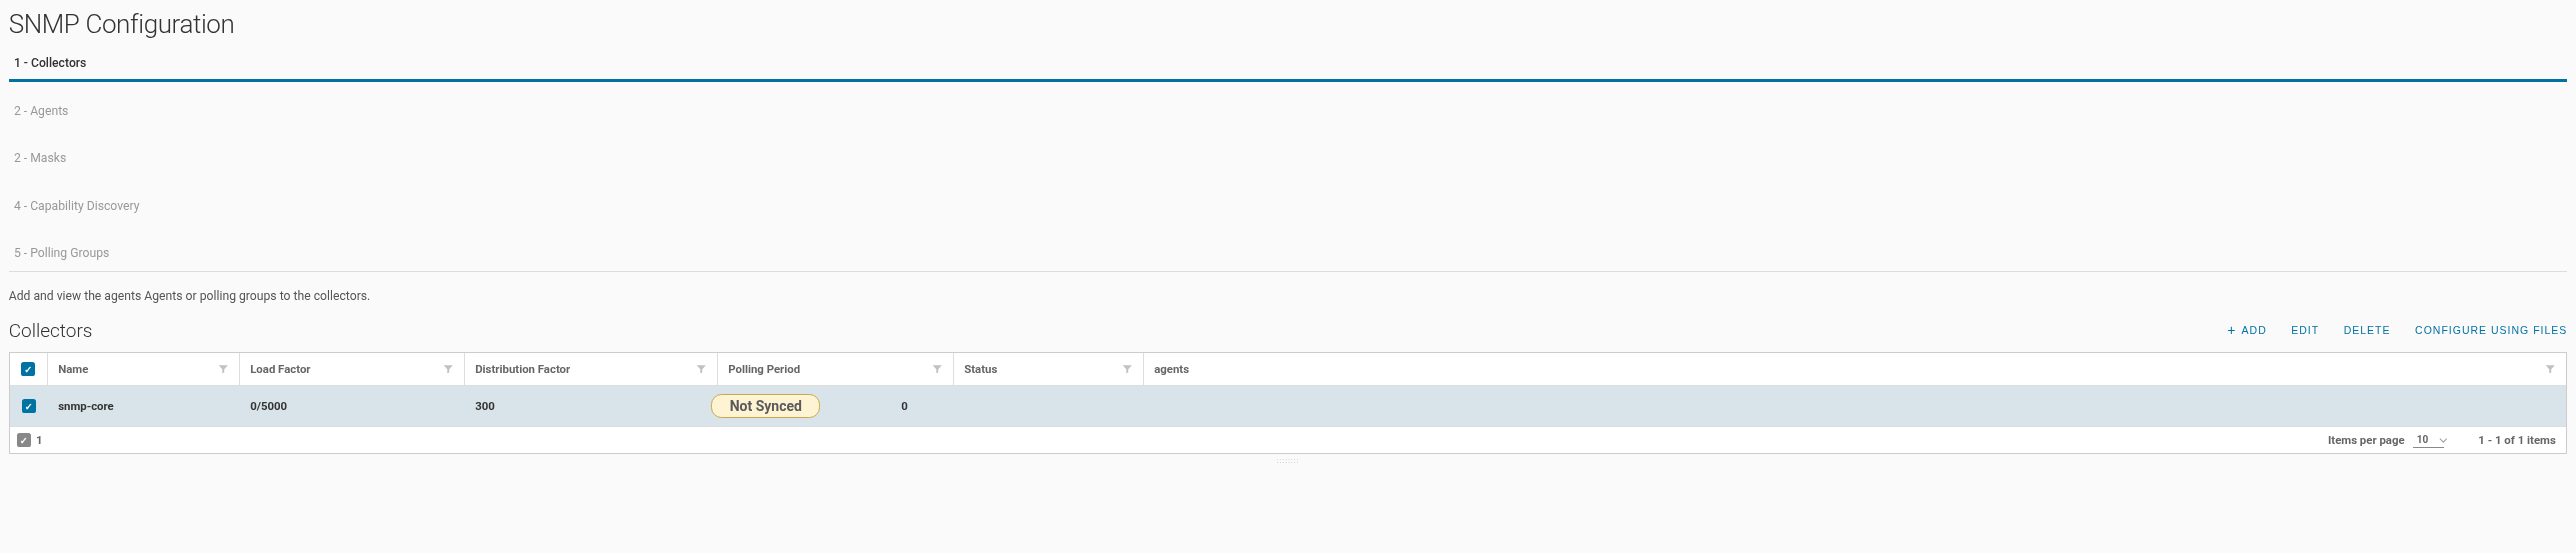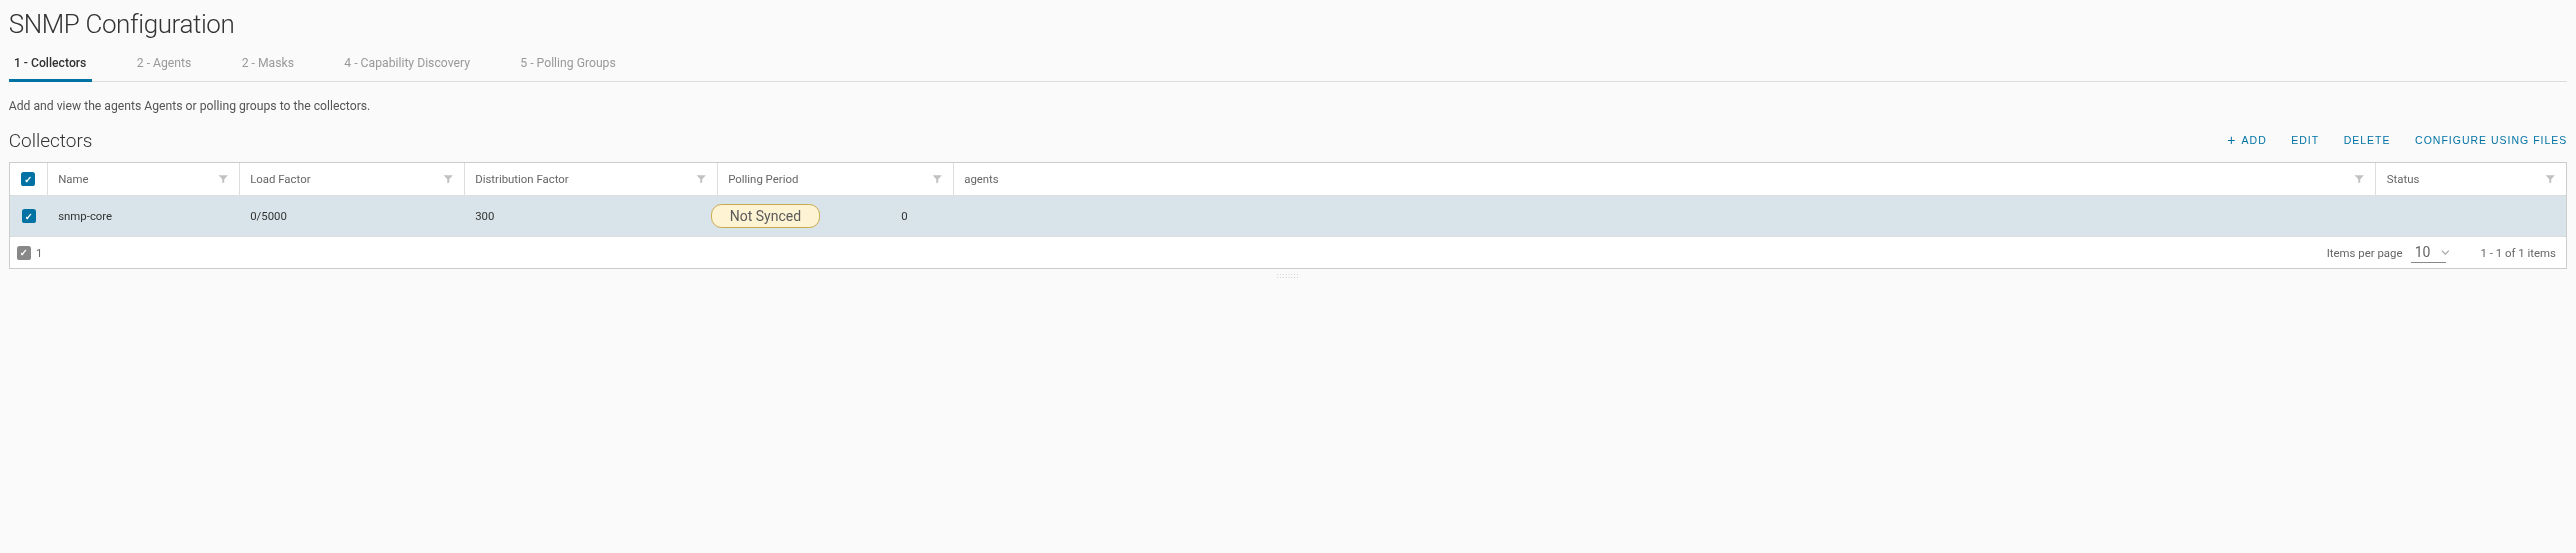--- a/index.html
+++ b/index.html
@@ -15,23 +15,24 @@
     }
     .page-title {
       font-size: 26px;
       font-weight: 300;
       color: #333;
       margin-bottom: 17.5px;
       letter-spacing: -0.4px;
     }
     .tabs {
       display: flex;
-      gap: 40px;
+      gap: 23px;
       border-bottom: 0.9px solid #ddd;
       margin-bottom: 17.5px;
+      flex-direction: column;
     }
     .tab {
       padding: 0 5.2px 10.5px 5.2px;
       font-size: 12.2px;
       color: #999;
       cursor: pointer;
       position: relative;
     }
     .tab.active {
       color: #333;
@@ -79,20 +80,21 @@
       gap: 5.2px;
     }
     .plus-icon {
       font-size: 14px;
       line-height: 1;
       font-weight: 300;
     }
     .table-container {
       border: 0.9px solid #ccc;
       background: #a3a3a3;
+      font-weight: bold;
     }
     .table-header {
       display: flex;
       align-items: stretch;
       border-bottom: 0.9px solid #ddd;
       background: #fff;
     }
     .checkbox-cell {
       width: 38px;
       display: flex;
@@ -205,21 +207,21 @@
     }
     .page-size {
       display: flex;
       align-items: center;
       gap: 8.7px;
     }
     .page-size-select {
       border: none;
       border-bottom: 0.9px solid #888;
       background: none;
-      font-size: 14px;
+      font-size: 10px;
       padding: 1.7px 15.7px 1.7px 3.5px;
       cursor: pointer;
       position: relative;
     }
     .chevron {
       width: 8.7px;
       height: 8.7px;
       opacity: 0.6;
       margin-left: -14px;
       pointer-events: none;
@@ -284,28 +286,28 @@
       <svg class="filter-icon" viewBox="0 0 16 16">
           <path d="M1 2h14l-5.5 6v5l-3 1v-6z" fill="currentColor"></path>
         </svg>
     </div>
     <div class="th col-poll">
       <span>Polling Period</span>
       <svg class="filter-icon" viewBox="0 0 16 16">
           <path d="M1 2h14l-5.5 6v5l-3 1v-6z" fill="currentColor"></path>
         </svg>
     </div>
+    <div class="th col-status">
+      <span>Status</span>
+      <svg class="filter-icon" viewBox="0 0 16 16">
+          <path d="M1 2h14l-5.5 6v5l-3 1v-6z" fill="currentColor"></path>
+        </svg>
+    </div>
     <div class="th col-agents">
       <span>agents</span>
-      <svg class="filter-icon" viewBox="0 0 16 16">
-          <path d="M1 2h14l-5.5 6v5l-3 1v-6z" fill="currentColor"></path>
-        </svg>
-    </div>
-    <div class="th col-status">
-      <span>Status</span>
       <svg class="filter-icon" viewBox="0 0 16 16">
           <path d="M1 2h14l-5.5 6v5l-3 1v-6z" fill="currentColor"></path>
         </svg>
     </div>
   </div>
 
   <div class="table-row">
     <div class="td checkbox-cell">
       <div class="checkbox checked"></div>
     </div>

